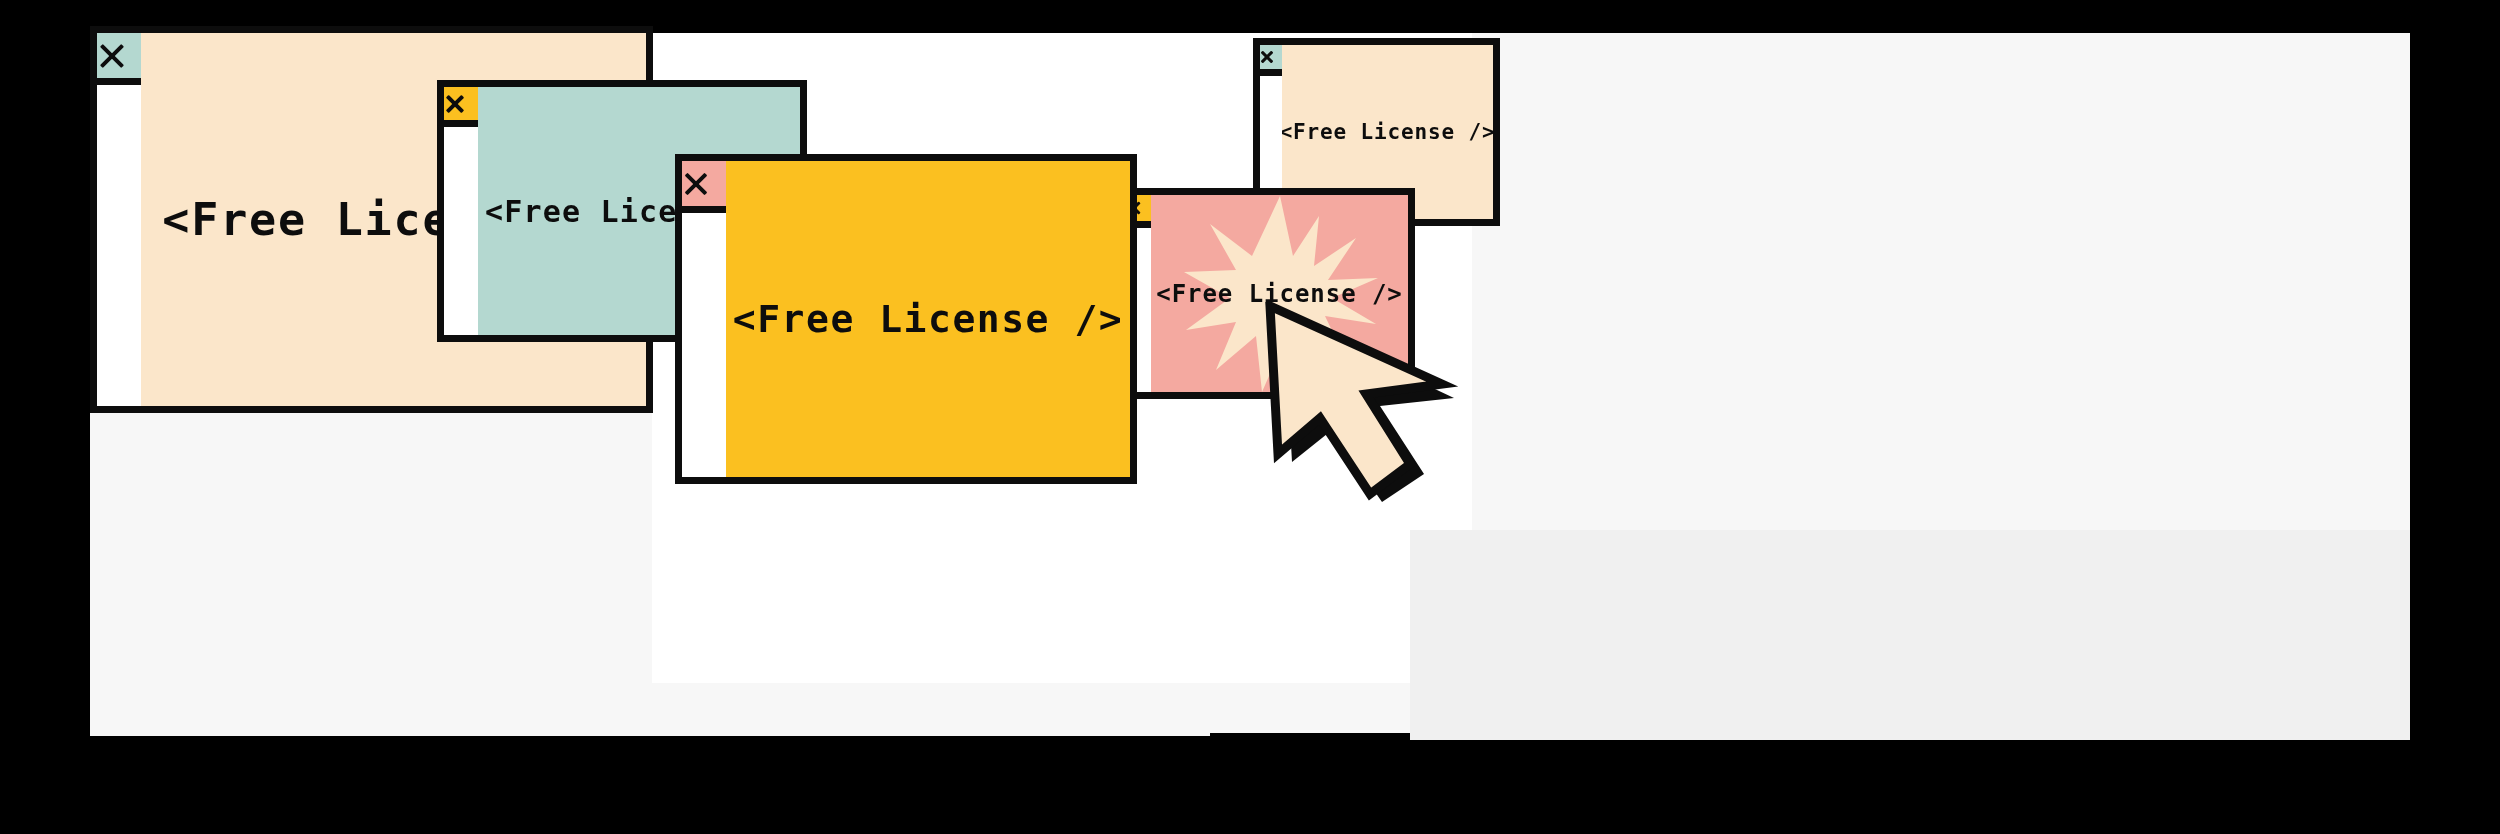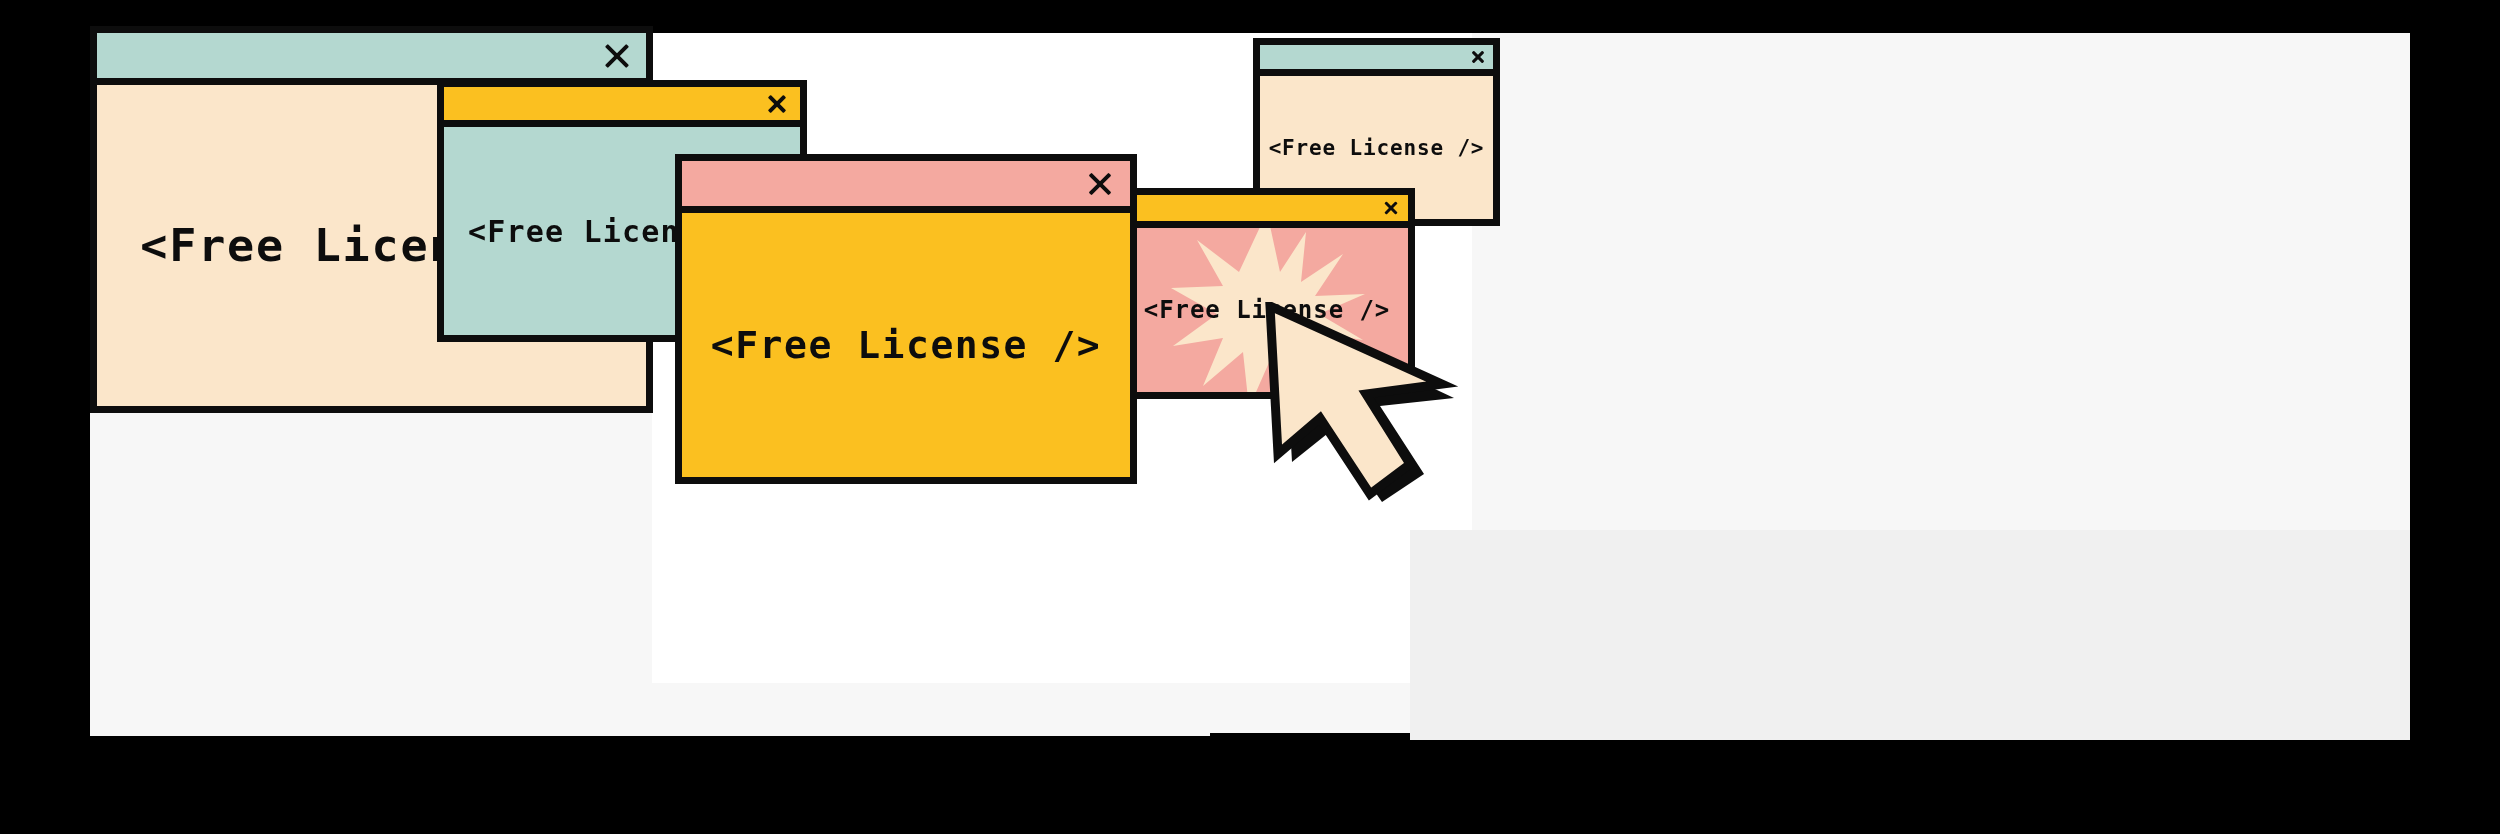--- a/index.html
+++ b/index.html
@@ -24,21 +24,21 @@
   .bg-plate.white { background: #ffffff; }
   .bg-plate.grey  { background: #f0f0f0; }
 
   
   .win {
     position: absolute;
     box-sizing: border-box;
     border: 7px solid #0d0d0d;
     background: #ffffff;
     display: flex;
-    flex-direction: column;
+    flex-direction: row;
   }
   .win .titlebar {
     position: relative;
     flex: 0 0 auto;
     border-bottom: 7px solid #0d0d0d;
     display: flex;
     align-items: center;
     justify-content: flex-end;
   }
   .win .body {

